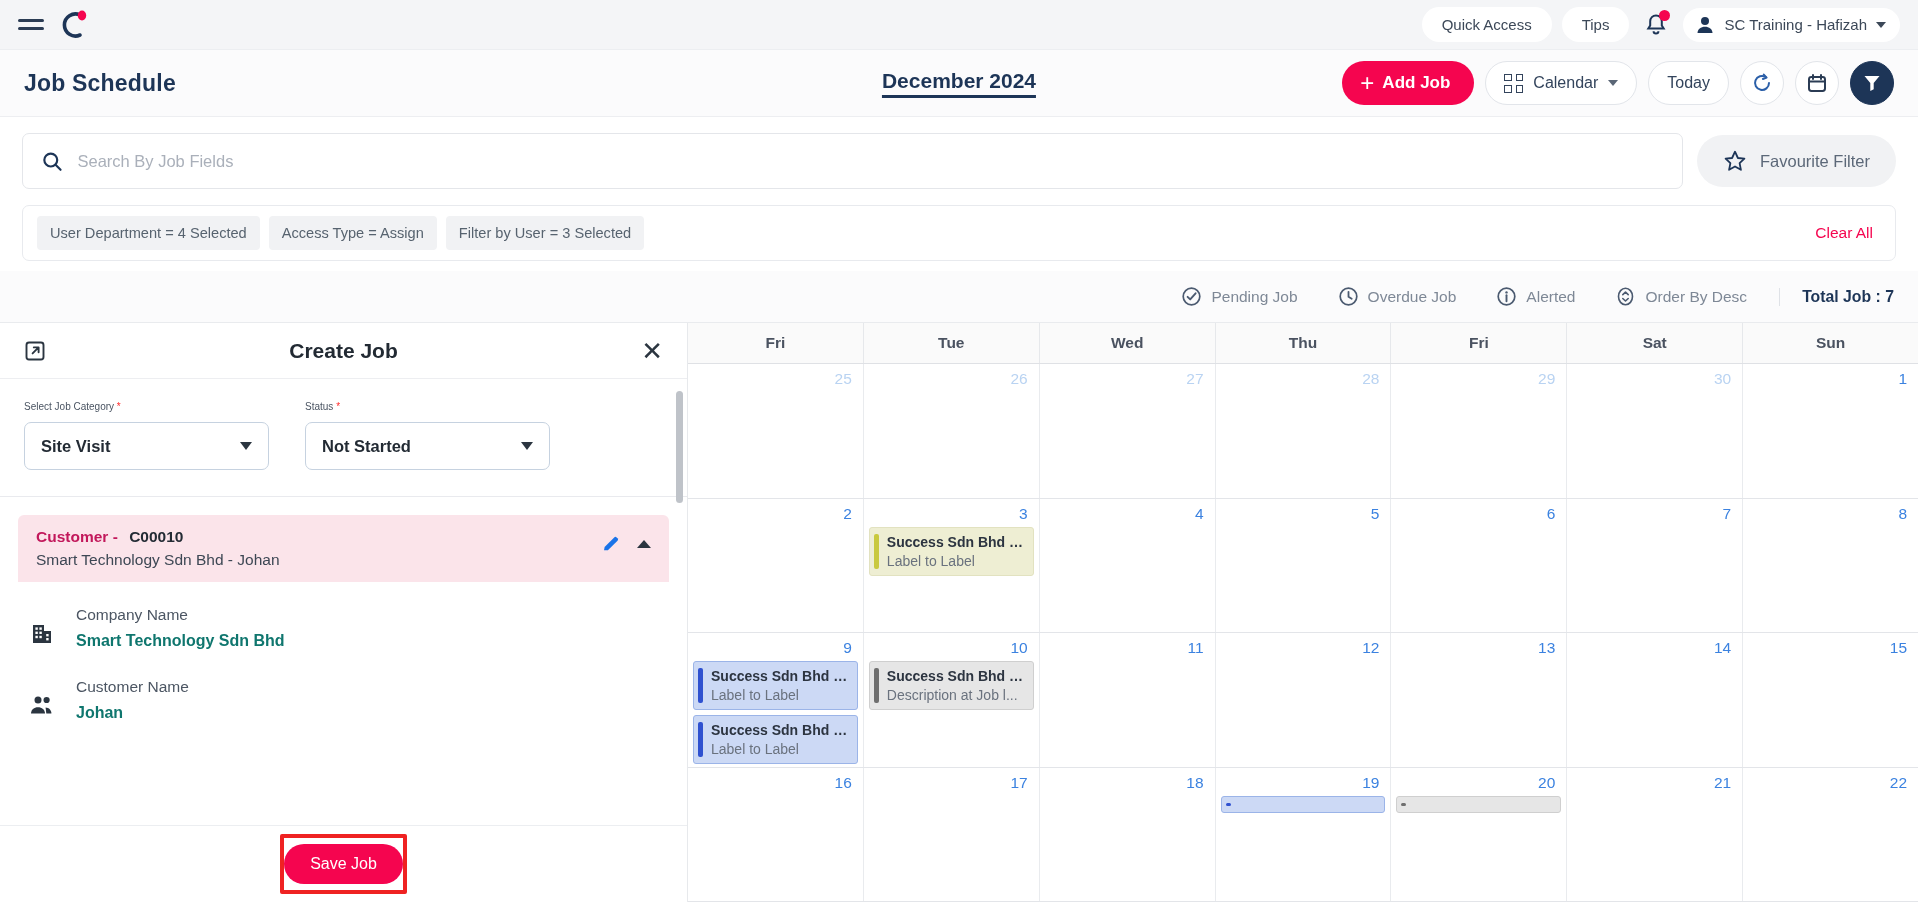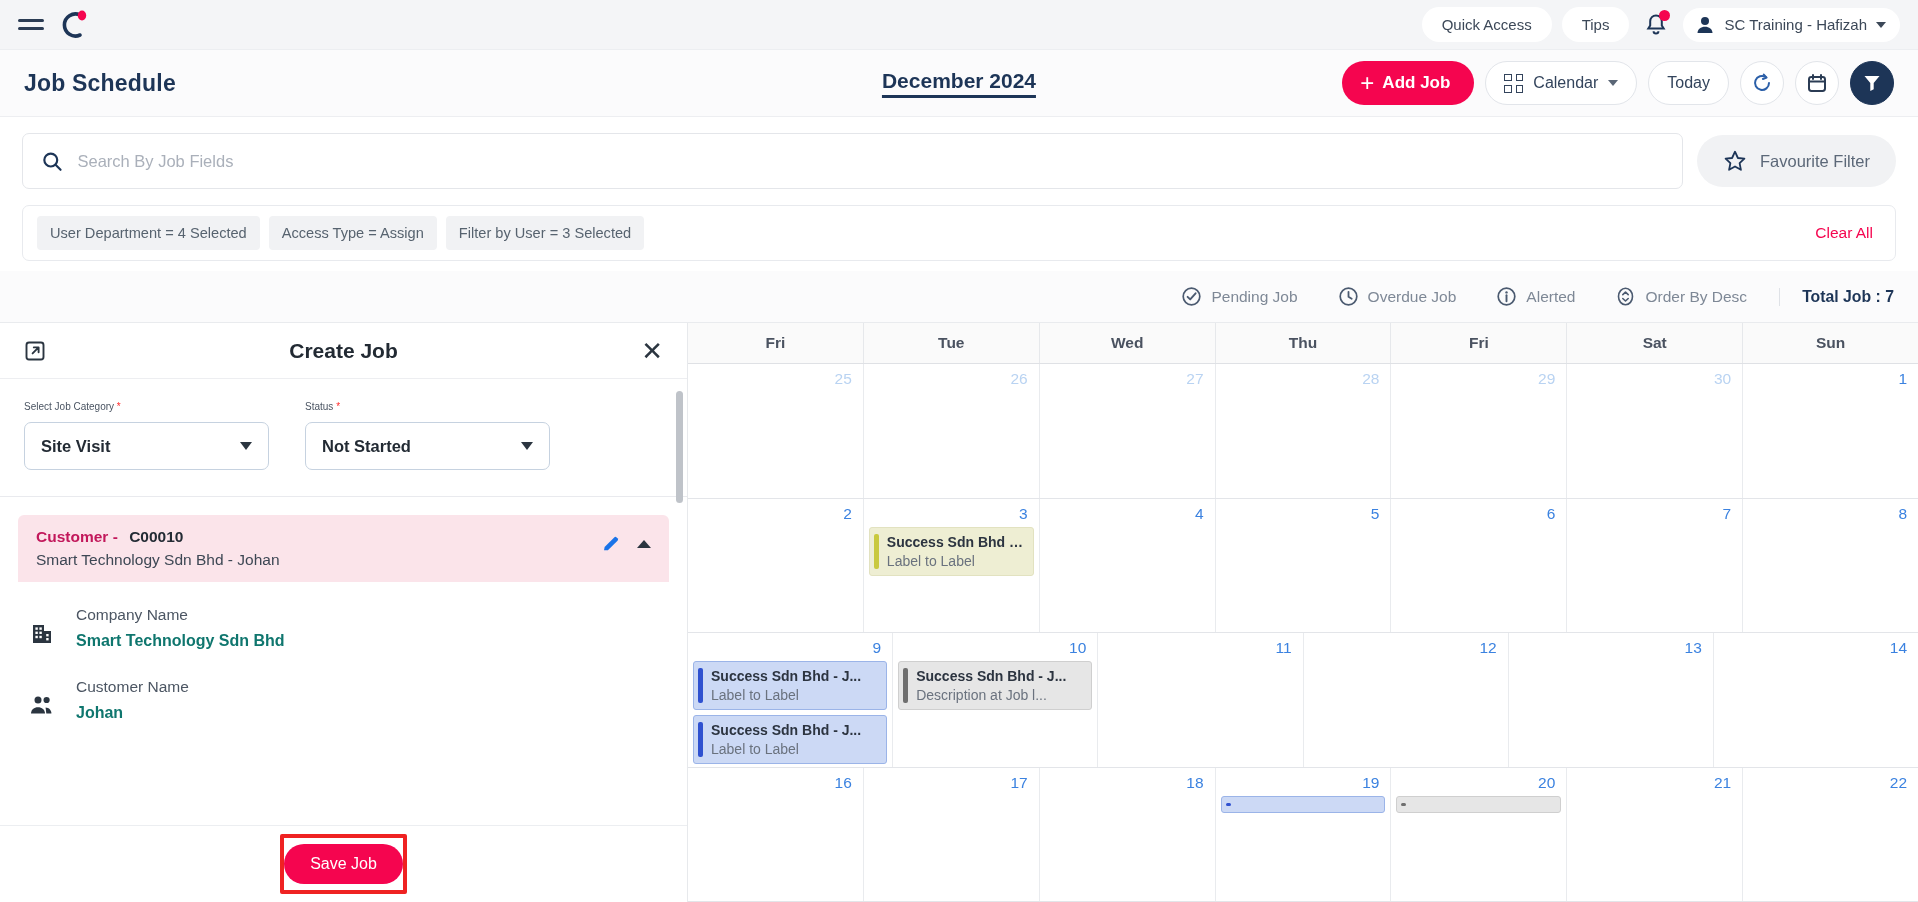--- a/index.html
+++ b/index.html
@@ -584,20 +584,23 @@
             </div>
             <div class="cal-cell">
               <div class="cell-num">12</div>
             </div>
             <div class="cal-cell">
               <div class="cell-num">13</div>
             </div>
             <div class="cal-cell">
               <div class="cell-num">14</div>
             </div>
+            <div class="cal-cell">
+              <div class="cell-num">15</div>
+            </div>
           </div>
           <div class="cal-week">
             <div class="cal-cell">
               <div class="cell-num">16</div>
             </div>
             <div class="cal-cell">
               <div class="cell-num">17</div>
             </div>
             <div class="cal-cell">
               <div class="cell-num">18</div>

